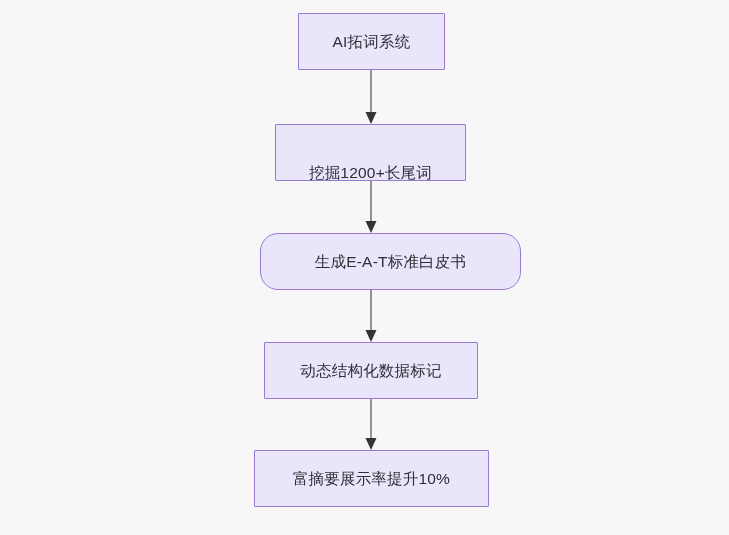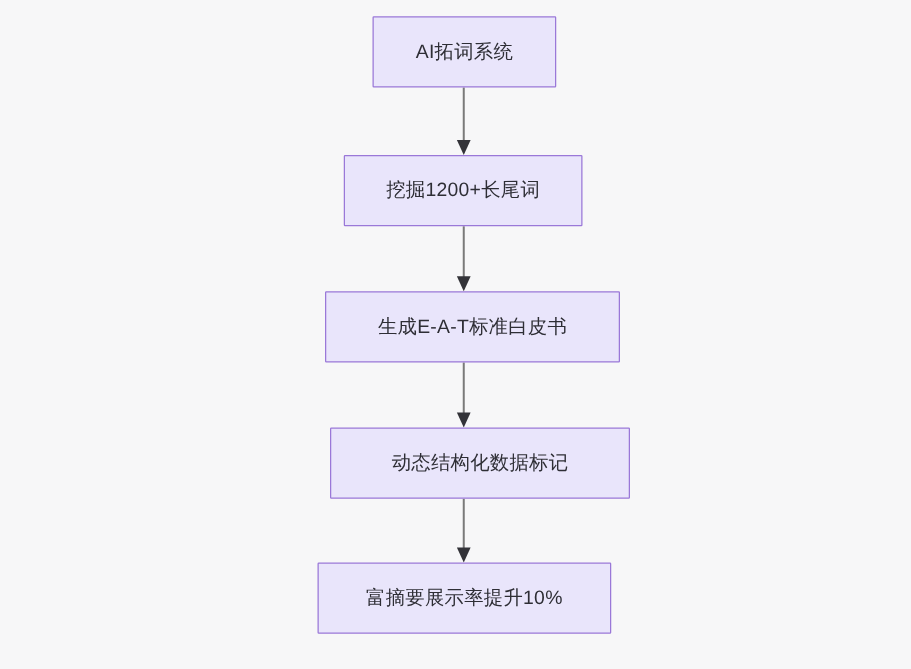--- a/index.html
+++ b/index.html
@@ -74,29 +74,29 @@
     <g>
       <line class="edge-line" x1="371" y1="399" x2="371" y2="442"></line>
       <polygon class="edge-head" points="371,450 365.5,438 376.5,438"></polygon>
     </g>
   </svg>
 
   <div class="node" style="left:298px; top:13px; width:147px; height:57px;">
     <span class="node-label">AI拓词系统</span>
   </div>
 
-  <div class="node" style="left:275px; top:124px; width:191px; height:57px;">
+  <div class="node" style="left:275px; top:124px; width:191px; height:57px;align-items:flex-end;">
     <span class="node-label">挖掘1200+长尾词</span>
   </div>
 
-  <div class="node" style="left:260px; top:233px; width:236px; height:57px;">
+  <div class="node" style="left:260px; top:233px; width:261px; height:57px;border-radius:18px;">
     <span class="node-label">生成E-A-T标准白皮书</span>
   </div>
 
-  <div class="node" style="left:264px; top:342px; width:240px; height:57px;">
+  <div class="node" style="left:264px; top:342px; width:214px; height:57px;">
     <span class="node-label">动态结构化数据标记</span>
   </div>
 
   <div class="node" style="left:254px; top:450px; width:235px; height:57px;align-items:center;">
     <span class="node-label">富摘要展示率提升10%</span>
   </div>
 
 </div>
 
 </body></html>

